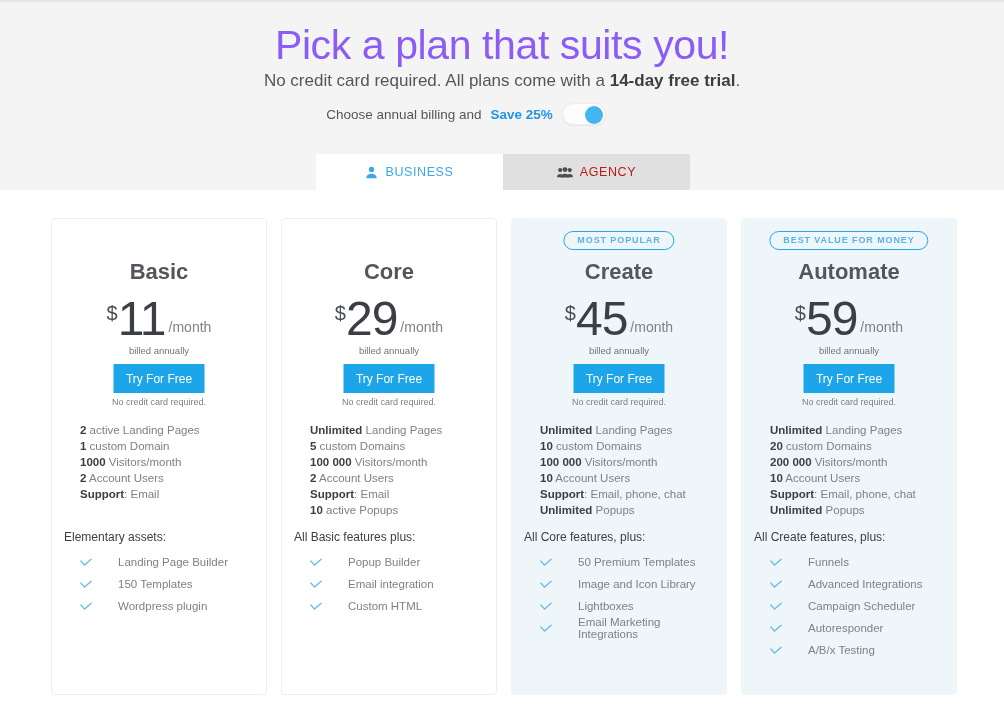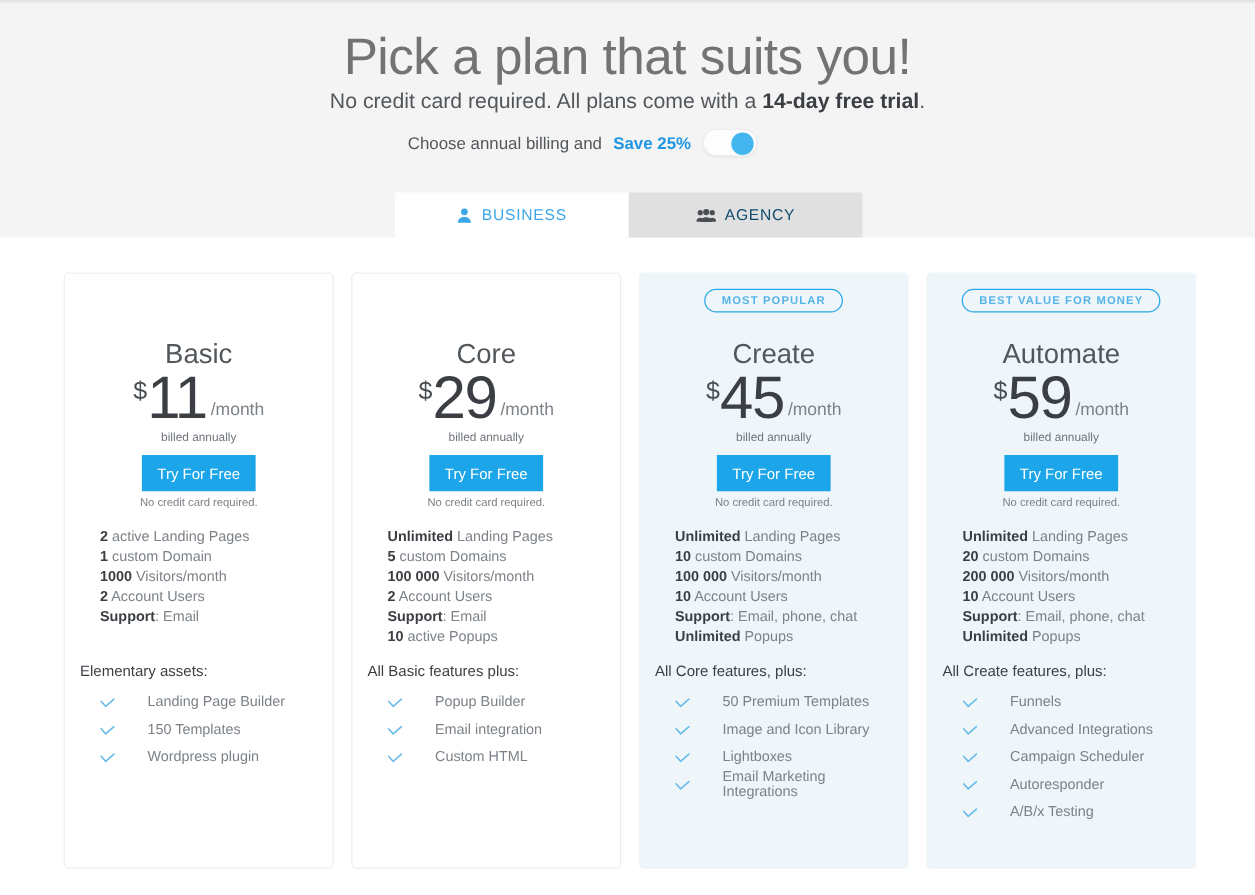--- a/index.html
+++ b/index.html
@@ -13,21 +13,21 @@
   
   .hero {
     position: absolute; top: 0; left: 0;
     width: 1004px; height: 190px;
     background: #f4f4f4;
     border-top: 2px solid #e4e4e4;
   }
   .hero-title {
     position: absolute; top: 20px; left: 0; width: 1004px;
     text-align: center;
-    font-size: 41px; font-weight: 300; color: #737373;
+    font-size: 41px; font-weight: 300; color: #8b5cf6;
     letter-spacing: -0.4px;
   }
   .hero-sub {
     position: absolute; top: 69px; left: 0; width: 1004px;
     text-align: center;
     font-size: 17px; color: #52575c; font-weight: 400;
   }
   .hero-sub b { font-weight: 700; color: #3b3f44; }
 
   .billing-row {
@@ -56,21 +56,21 @@
   }
   .tab {
     display: flex; align-items: center; justify-content: center;
     gap: 7px; cursor: pointer;
     font-size: 12.5px; letter-spacing: 0.6px;
   }
   .tab-business {
     width: 187px; background: #ffffff; color: #3ba7e8;
   }
   .tab-agency {
-    width: 187px; background: #e0e0e0; color: #0c4a6e;
+    width: 187px; background: #e0e0e0; color: #b91c1c;
   }
   .tab-icon { display: flex; align-items: center; }
 
   
   .cards { position: absolute; top: 218px; left: 0; width: 1004px; height: 478px; }
   .card {
     position: absolute; top: 0; width: 216px; height: 477px;
     border-radius: 4px;
   }
   .card.plain { background: #ffffff; border: 1px solid #eceff1; }
@@ -82,22 +82,22 @@
 
   .badge {
     position: absolute; top: 12px; left: 50%; transform: translateX(-50%);
     border: 1px solid #28a7e8; border-radius: 11px;
     padding: 3px 13px 4px;
     font-size: 9px; letter-spacing: 0.9px; font-weight: 700;
     color: #57b4e8; white-space: nowrap;
   }
 
   .plan-name {
-    position: absolute; top: 51px; left: 0; width: 100%;
-    text-align: center; font-size: 22px; font-weight: 400; color: #52575c;
+    position: absolute; top: 40px; left: 0; width: 100%;
+    text-align: center; font-size: 22px; font-weight: 700; color: #52575c;
   }
   .price-row {
     position: absolute; top: 78px; left: 0; width: 100%;
     display: flex; align-items: flex-start; justify-content: center;
   }
   .currency {
     font-size: 20px; font-weight: 300; color: #4a4f54;
     line-height: 1; margin-top: 6px;
   }
   .amount {

